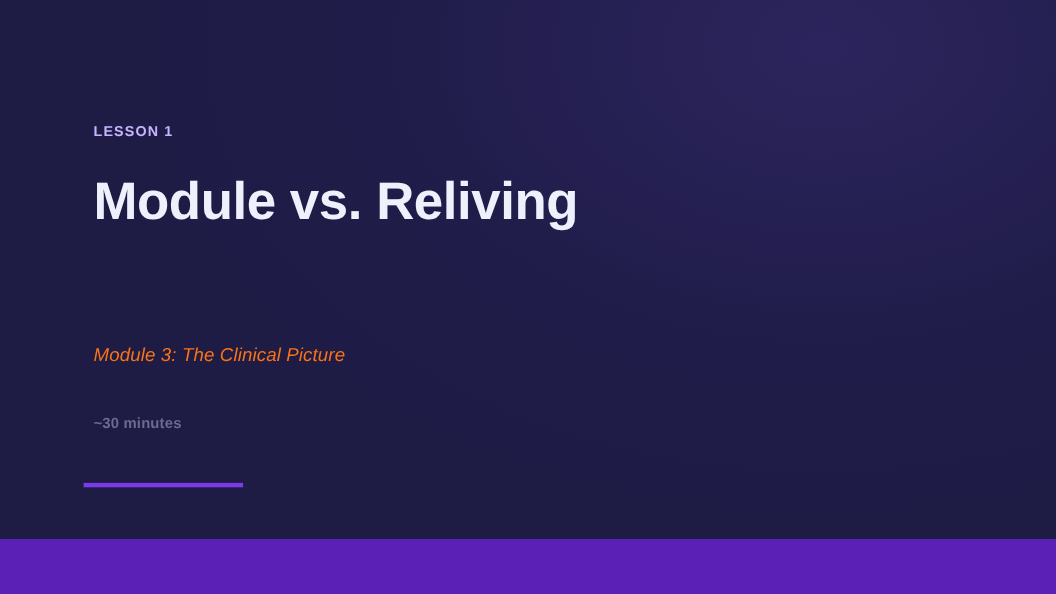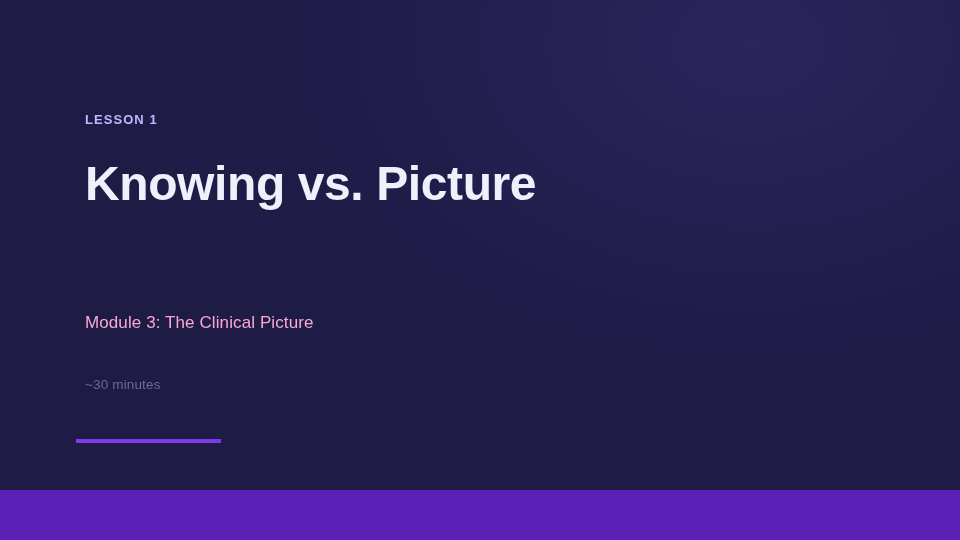--- a/index.html
+++ b/index.html
@@ -60,32 +60,33 @@
   }
 
   .title-line { display: block; }
 
   .subtitle {
     position: absolute;
     left: 85px;
     top: 311px;
     font-size: 17px;
     font-weight: normal;
-    color: #f9a8d4;
+    color: #f97316;
     line-height: 24px;
     letter-spacing: 0.1px;
     white-space: nowrap;
+    font-style: italic;
   }
 
   .duration {
     position: absolute;
     left: 85px;
     top: 376px;
     font-size: 13.5px;
-    font-weight: normal;
+    font-weight: bold;
     color: #6e6a8f;
     line-height: 18px;
     letter-spacing: 0.15px;
     white-space: nowrap;
   }
 
   .accent-rule {
     position: absolute;
     left: 76px;
     top: 439px;
@@ -106,21 +107,21 @@
 </head>
 <body>
 
 <div class="slide">
 
   <div class="slide-sheen"></div>
 
   <div class="eyebrow">LESSON 1</div>
 
   <h1 class="title">
-    <span class="title-line">Knowing vs. Picture</span>
+    <span class="title-line">Module vs. Reliving</span>
   </h1>
 
   <div class="subtitle">Module 3: The Clinical Picture</div>
 
   <div class="duration">~30 minutes</div>
 
   <div class="accent-rule"></div>
 
   <div class="bottom-bar"></div>
 

